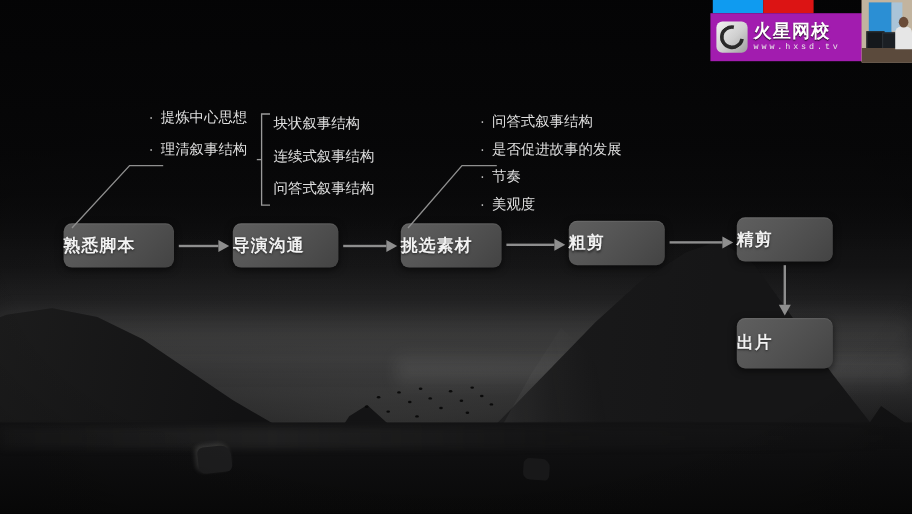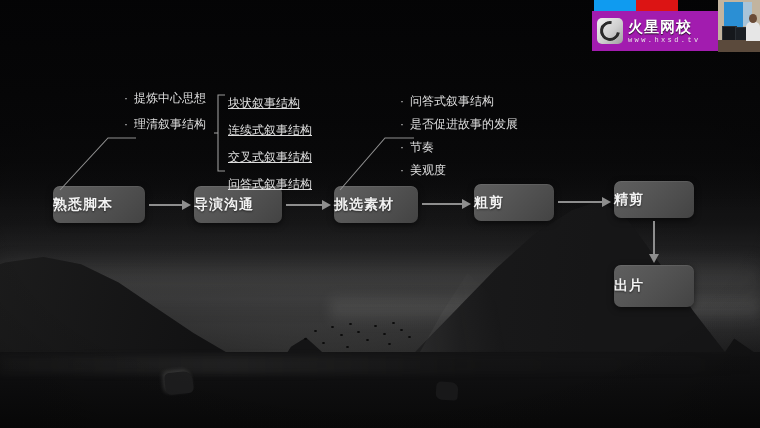--- a/index.html
+++ b/index.html
@@ -133,21 +133,21 @@
     position:absolute;left:0;width:0;height:0;
     border-left:5px solid transparent;border-right:5px solid transparent;
     border-top:9px solid #8e8e8e;
   }
 
   
   .callout{position:absolute;color:#dcdcdc;font-size:12px;line-height:1.0;}
   .bullet-row{display:flex;align-items:baseline;gap:6px;white-space:nowrap;}
   .bullet-dot{color:#cfcfcf;font-size:12px;line-height:1;}
   .bullet-txt{color:#dfdfdf;}
-  .sub-list{position:absolute;color:#dcdcdc;font-size:12px;text-decoration:underline;}
+  .sub-list{position:absolute;color:#dcdcdc;font-size:12px;}
   .sub-item{white-space:nowrap;color:#e0e0e0;}
 
   .leader{position:absolute;}
   .leader svg{display:block;overflow:visible;}
   .brace{position:absolute;}
   .brace svg{display:block;overflow:visible;}
 
   
   .topbar-strip{position:absolute;top:0;height:11px;}
   .logo-plate{
@@ -296,21 +296,20 @@
 
     <div class="brace" style="left:214px;top:94px;">
       <svg width="14" height="78" viewBox="0 0 14 78">
         <polyline points="11,1 4,1 4,77 11,77" fill="none" stroke="#9a9a9a" stroke-width="1.1"></polyline>
         <line x1="0" y1="39" x2="4" y2="39" stroke="#9a9a9a" stroke-width="1.1"></line>
       </svg>
     </div>
     <div class="sub-list" style="left:228px;top:95px;">
       <div class="sub-item" style="margin-bottom:10px;">块状叙事结构</div>
       <div class="sub-item" style="margin-bottom:10px;">连续式叙事结构</div>
-      <div class="sub-item" style="margin-bottom:10px;">交叉式叙事结构</div>
       <div class="sub-item">问答式叙事结构</div>
     </div>
 
     <div class="callout" style="left:400px;top:95px;">
       <div class="bullet-row" style="margin-bottom:11px;">
         <span class="bullet-dot">·</span>
         <span class="bullet-txt">问答式叙事结构</span>
       </div>
       <div class="bullet-row" style="margin-bottom:11px;">
         <span class="bullet-dot">·</span>

